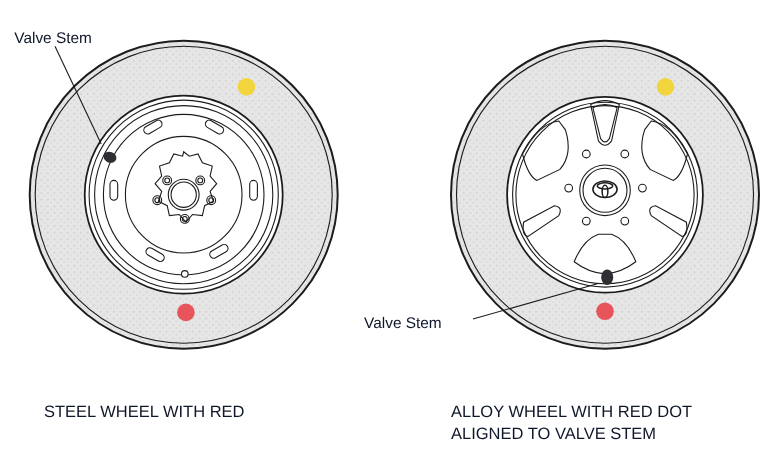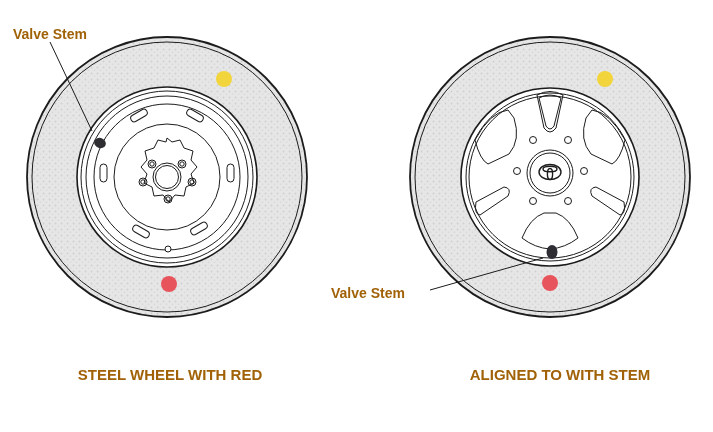--- a/index.html
+++ b/index.html
@@ -1,24 +1,24 @@
 <!DOCTYPE html>
 <html><head>
 <meta charset="utf-8">
 <style>
   html, body { margin: 0; padding: 0; background: #ffffff; }
   body { width: 713px; height: 432px; position: relative; overflow: hidden;
          font-family: "Liberation Sans", sans-serif; }
   #stage { position: absolute; left: 0; top: 0; width: 713px; height: 432px; }
   .label {
     position: absolute; font-family: "Liberation Sans", sans-serif;
-    font-weight: bold; color: #a16207; white-space: nowrap;
+    font-weight: normal; color: #0f172a; white-space: nowrap;
   }
   .callout { font-size: 14px; }
-  .caption { font-size: 15px; text-align: center; line-height: 20px; }
+  .caption { font-size: 15px; line-height: 20px; }
   .caption span { display: block; }
 </style>
 </head>
 <body>
 
 <div id="stage">
   <svg width="713" height="432" viewBox="0 0 713 432" xmlns="http://www.w3.org/2000/svg">
     <defs>
       <pattern id="speckle" width="6" height="6" patternUnits="userSpaceOnUse">
         <rect width="6" height="6" fill="#e6e6e6"></rect>
@@ -110,15 +110,16 @@
 
   
   <div class="label callout" style="left:13px; top:26px;">Valve Stem</div>
   <div class="label callout" style="left:331px; top:285px;">Valve Stem</div>
 
   
   <div class="label caption" style="left:40px; top:365px; width:260px;">
     <span>STEEL WHEEL WITH RED</span>
   </div>
   <div class="label caption" style="left:410px; top:365px; width:300px;">
-    <span>ALIGNED TO WITH STEM</span>
+    <span>ALLOY WHEEL WITH RED DOT</span>
+    <span>ALIGNED TO VALVE STEM</span>
   </div>
 </div>
 
 </body></html>

